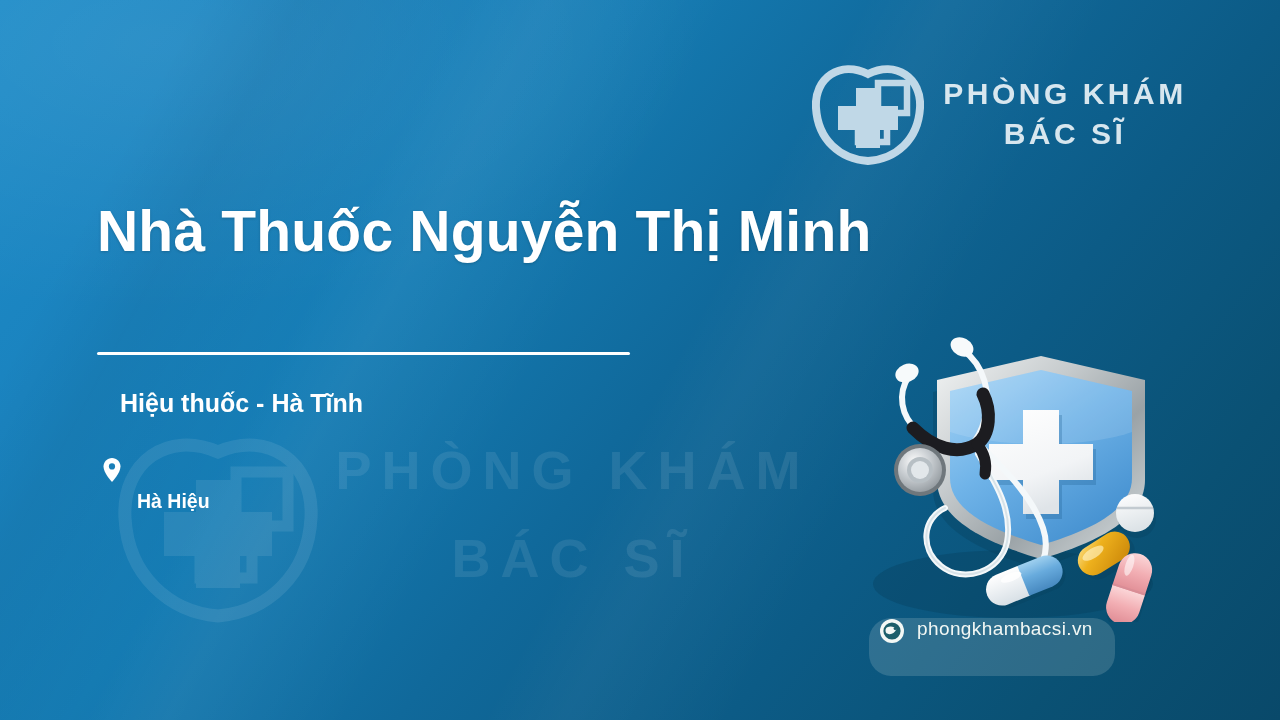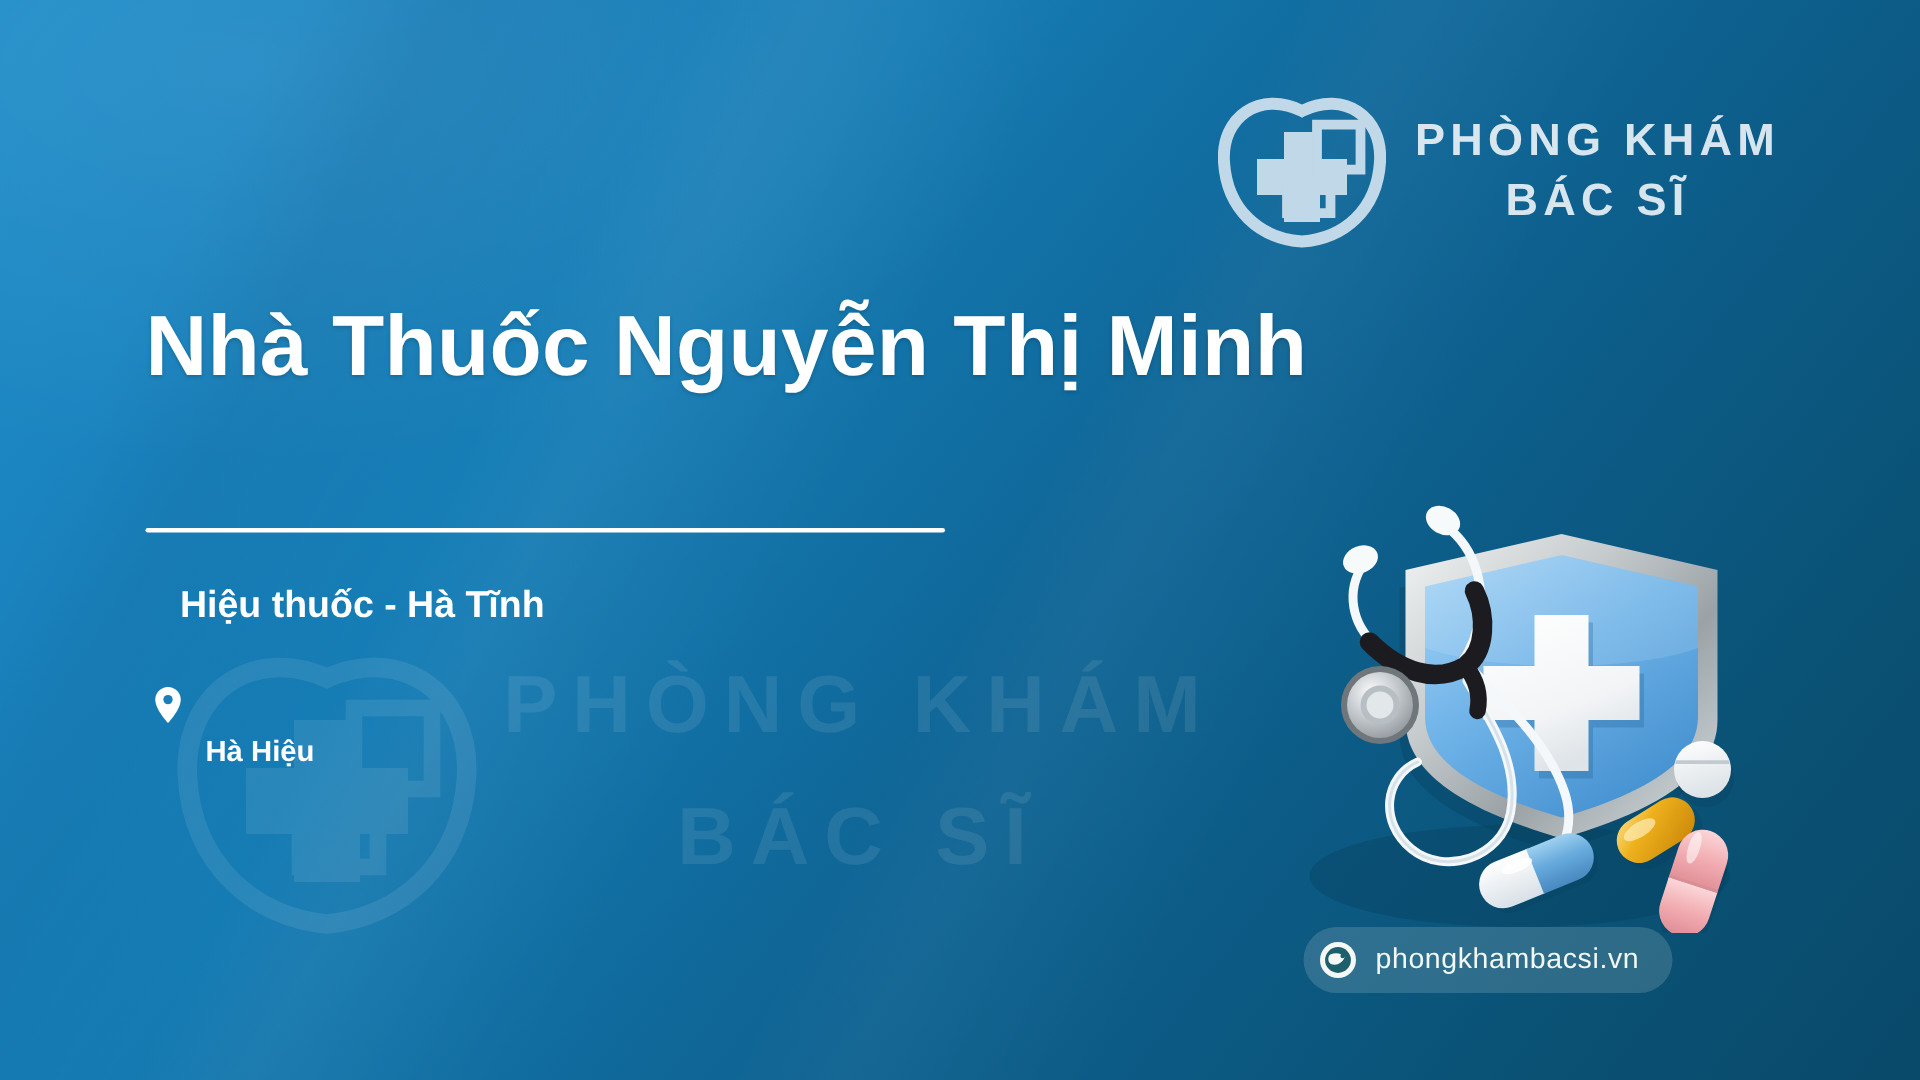--- a/index.html
+++ b/index.html
@@ -177,24 +177,24 @@
     top: 332px;
     width: 330px;
     height: 290px;
   }
 
   
   .site-badge {
     position: absolute;
     left: 869px;
     top: 618px;
-    height: 44px;
+    height: 58px;
     padding: 0 22px 0 10px;
     display: flex;
-    align-items: center;
+    align-items: flex-start;
     border-radius: 22px;
     background: rgba(236, 245, 235, 0.16);
   }
   .globe-icon {
     width: 26px;
     height: 26px;
     flex: 0 0 26px;
   }
   .site-text {
     margin-left: 12px;

